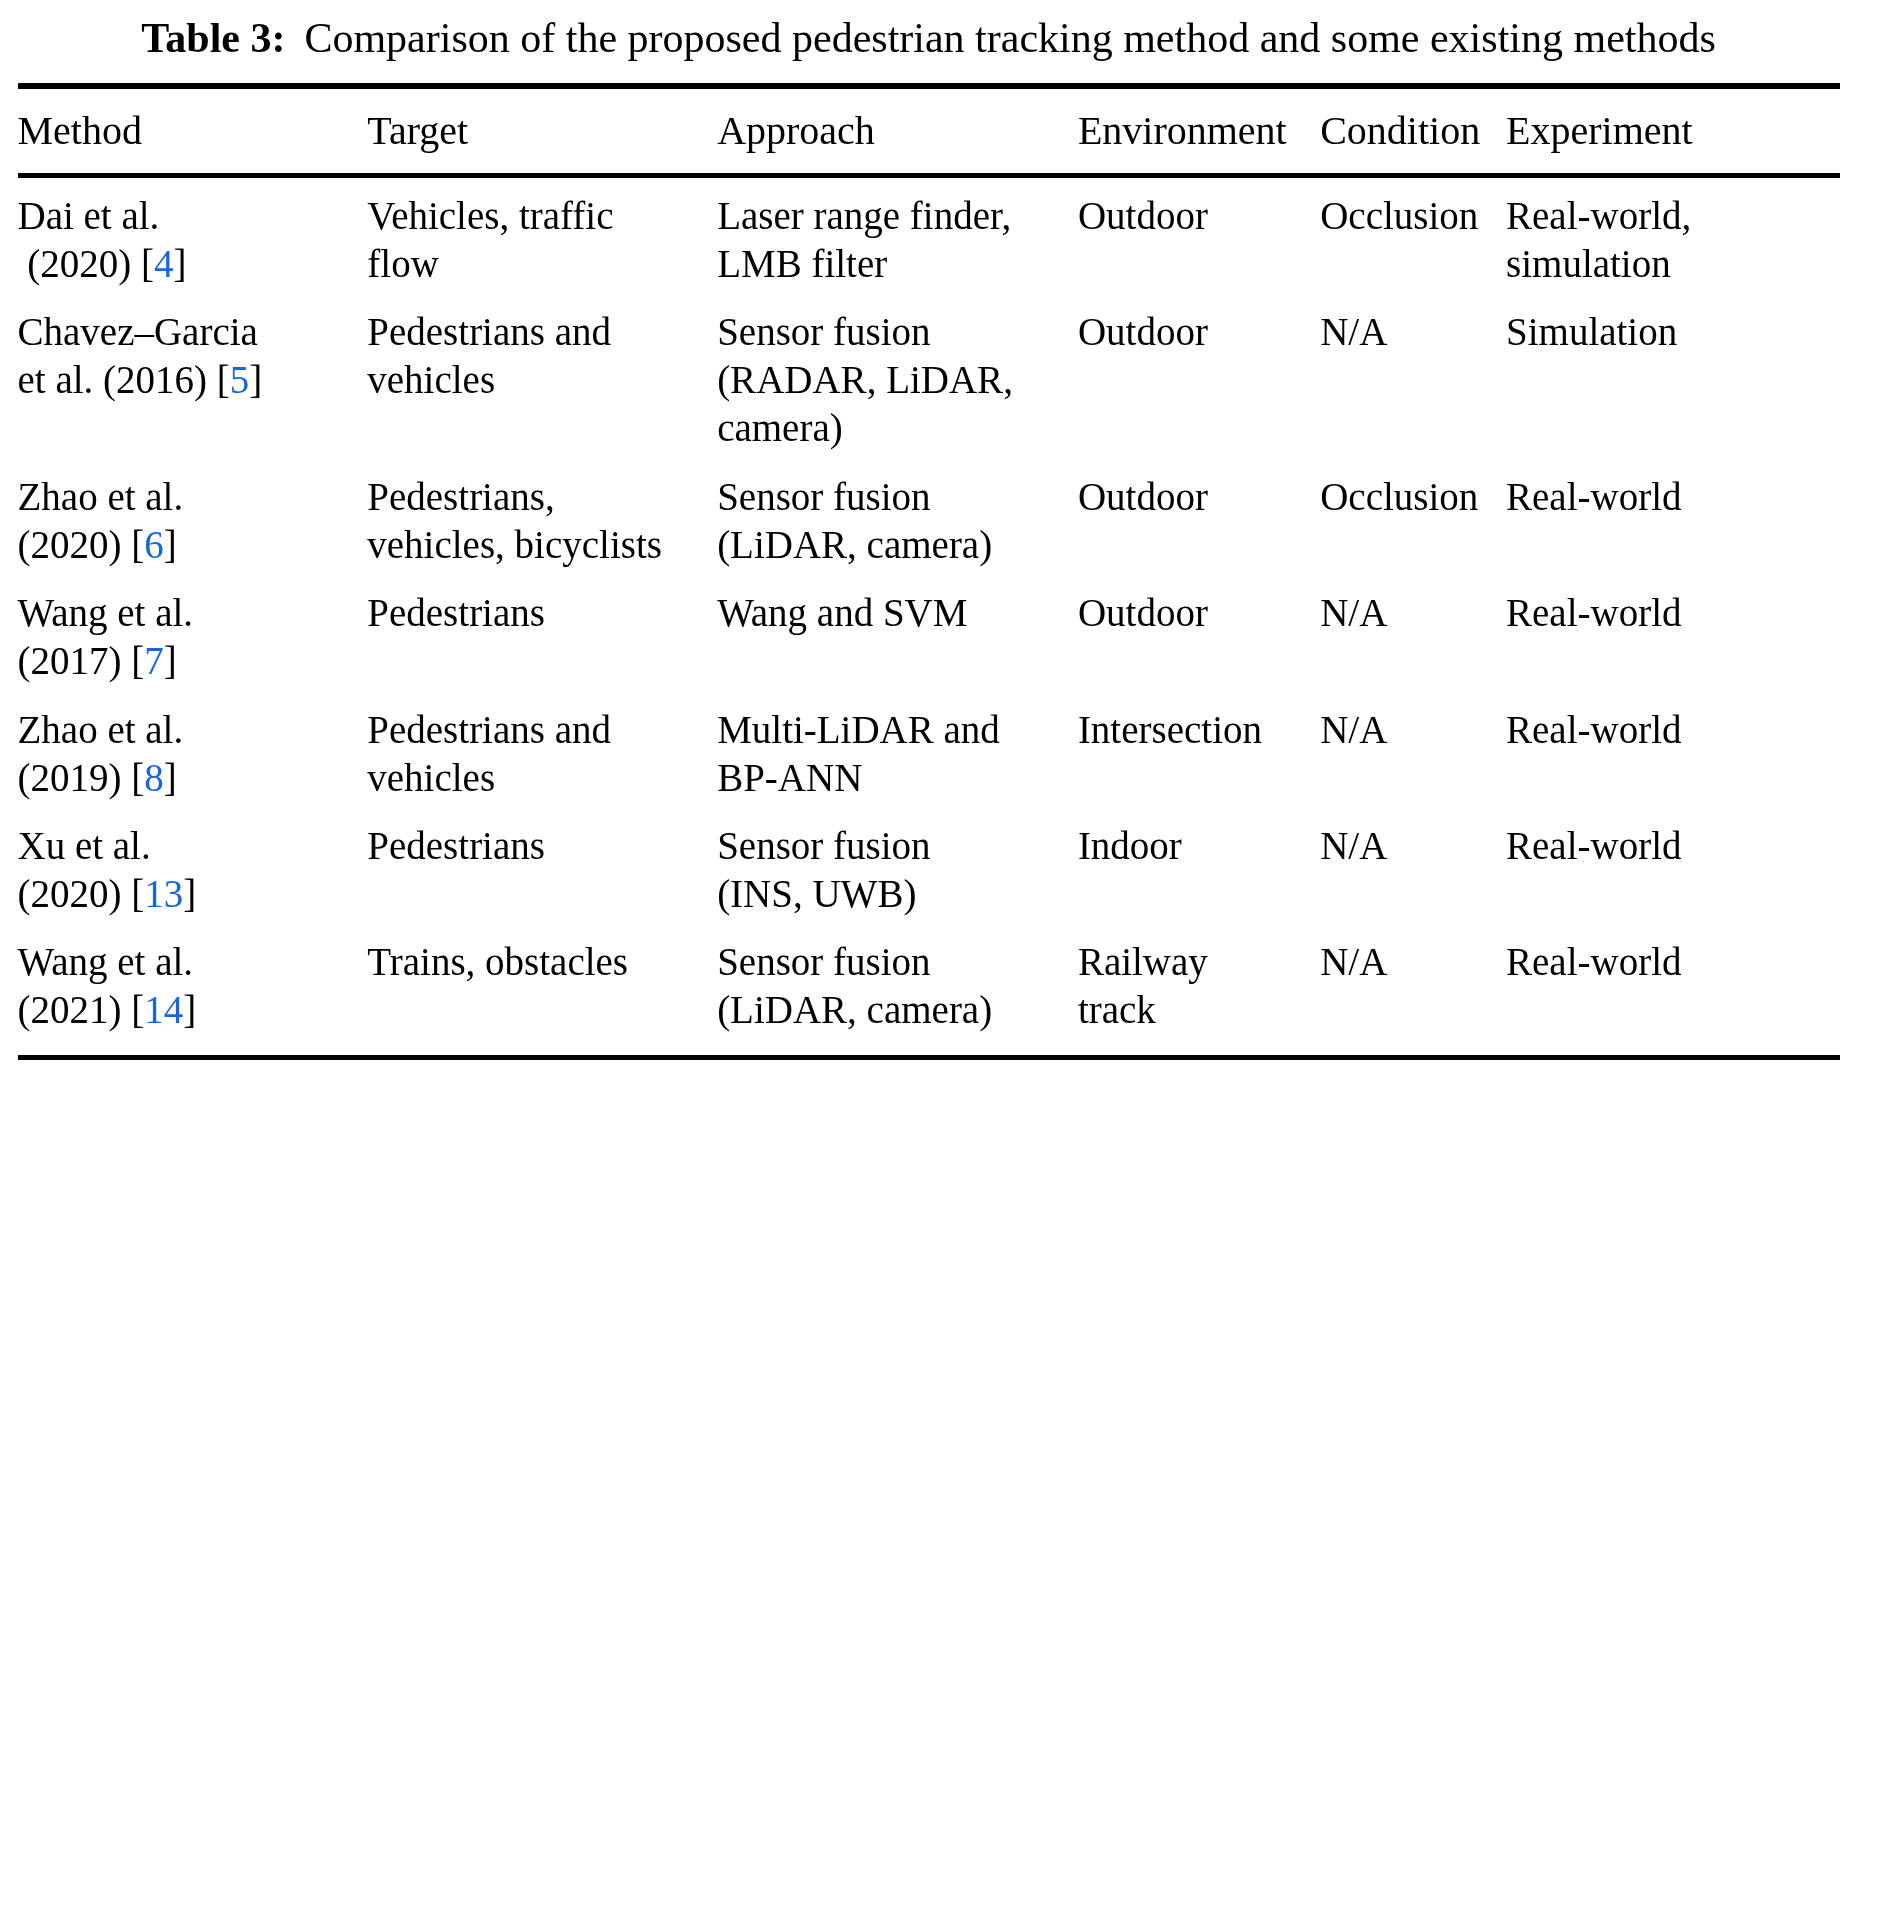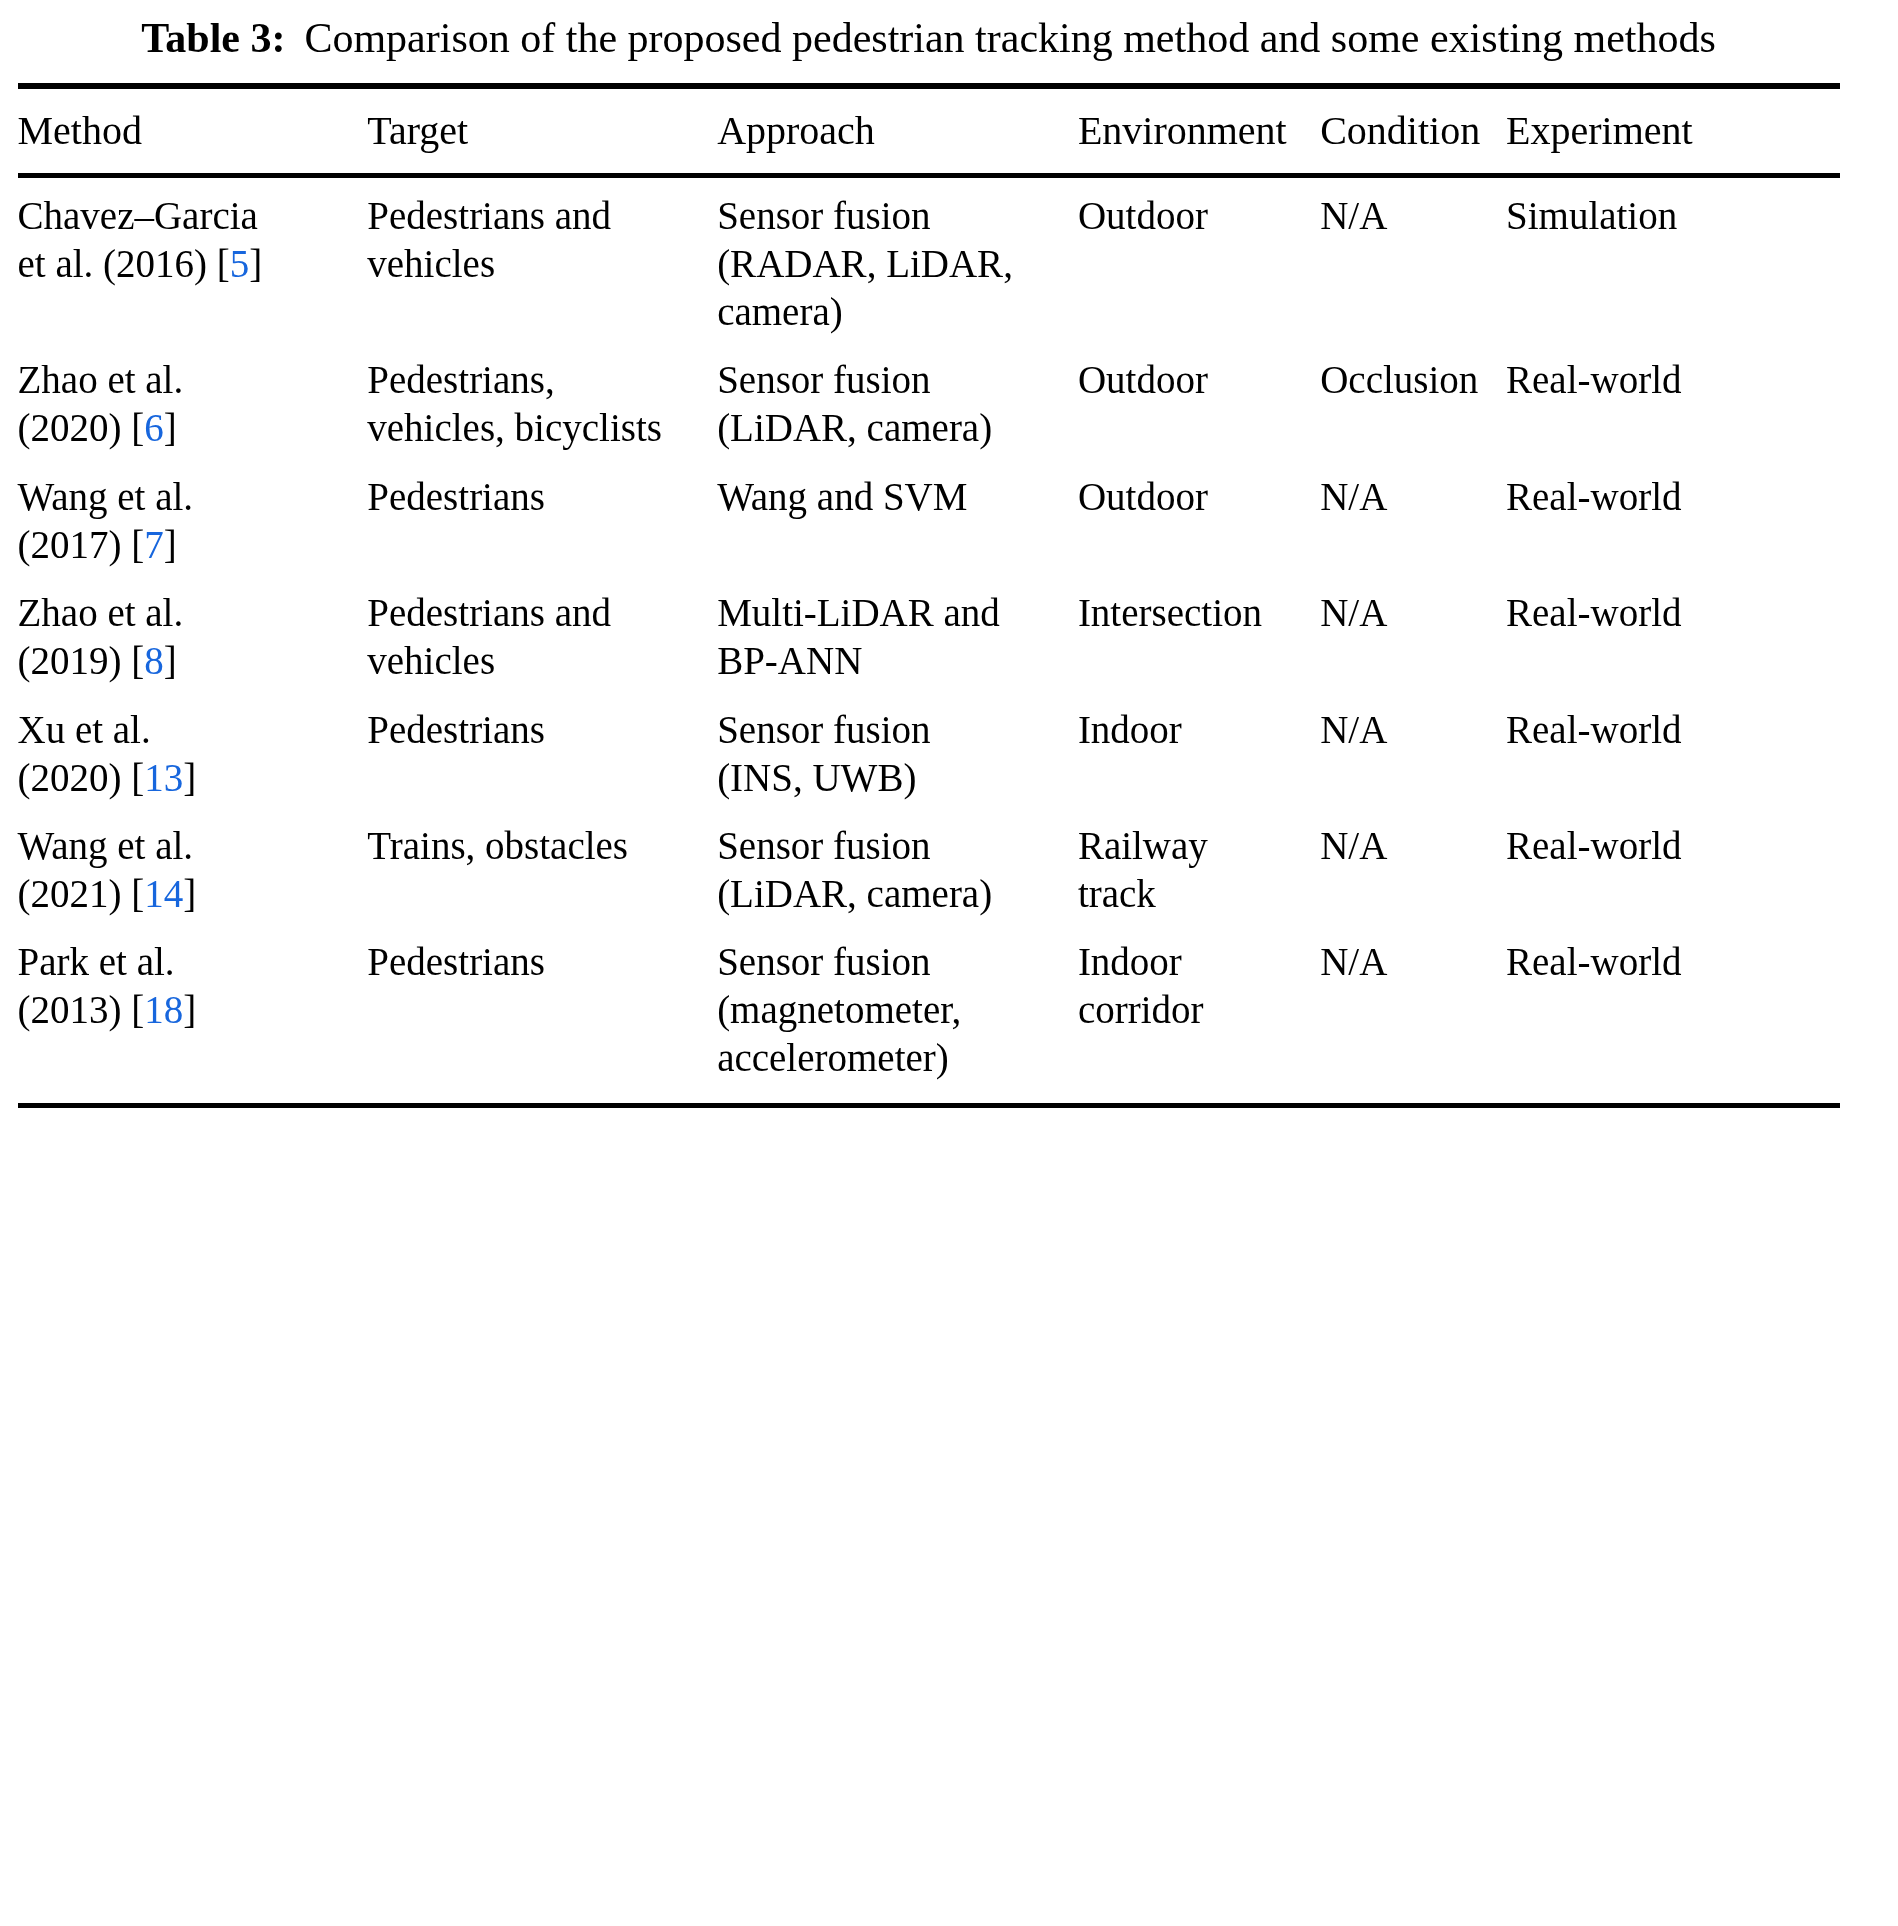--- a/index.html
+++ b/index.html
@@ -89,20 +89,32 @@
         <th>Method</th>
         <th>Target</th>
         <th>Approach</th>
         <th>Environment</th>
         <th>Condition</th>
         <th>Experiment</th>
       </tr>
     </thead>
     <tbody>
 
+      <tr>
+        <td><span>Dai et al.
+ (2020) [</span><a class="cite">4</a><span>]</span></td>
+        <td>Vehicles, traffic
+flow</td>
+        <td>Laser range finder,
+LMB filter</td>
+        <td>Outdoor</td>
+        <td>Occlusion</td>
+        <td>Real-world,
+simulation</td>
+      </tr>
 
       <tr>
         <td><span>Chavez–Garcia
 et al. (2016) [</span><a class="cite">5</a><span>]</span></td>
         <td>Pedestrians and
 vehicles</td>
         <td>Sensor fusion
 (RADAR, LiDAR,
 camera)</td>
         <td>Outdoor</td>
@@ -161,31 +173,19 @@
         <td>Trains, obstacles</td>
         <td>Sensor fusion
 (LiDAR, camera)</td>
         <td>Railway
 track</td>
         <td>N/A</td>
         <td>Real-world</td>
       </tr>
 
 
-      <tr>
-        <td><span>Park et al.
-(2013) [</span><a class="cite">18</a><span>]</span></td>
-        <td>Pedestrians</td>
-        <td>Sensor fusion
-(magnetometer,
-accelerometer)</td>
-        <td>Indoor
-corridor</td>
-        <td>N/A</td>
-        <td>Real-world</td>
-      </tr>
 
 
 
     </tbody>
   </table>
 </div>
 
 
 </body></html>

